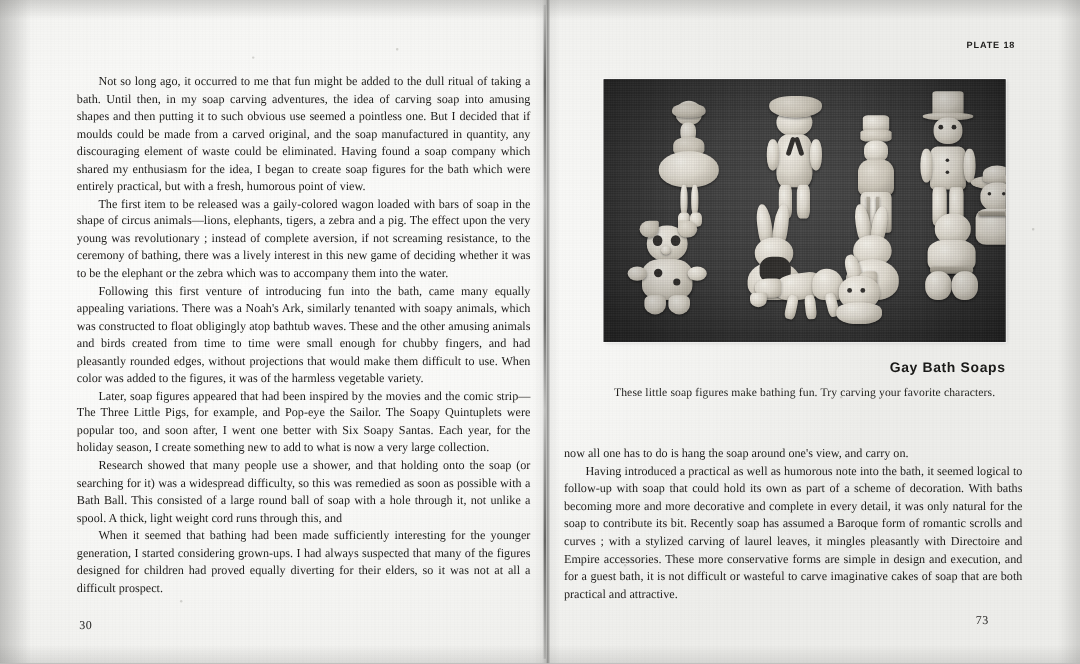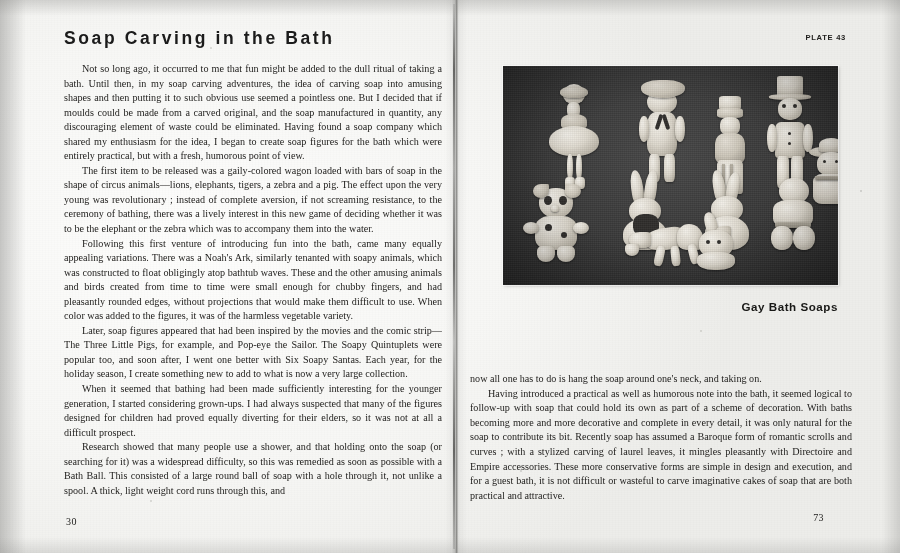--- a/index.html
+++ b/index.html
@@ -220,37 +220,36 @@
 
   <div class="speck" style="left:210px;top:47px;width:2px;height:2px;"></div>
   <div class="speck" style="left:330px;top:40px;width:1.5px;height:1.5px;"></div>
   <div class="speck" style="left:150px;top:500px;width:2px;height:2px;"></div>
   <div class="speck" style="left:700px;top:330px;width:2px;height:2px;"></div>
   <div class="speck" style="left:860px;top:190px;width:1.5px;height:1.5px;"></div>
   <div class="speck" style="left:520px;top:470px;width:1.5px;height:1.5px;"></div>
 
   <div class="page page-left">
 
-    <div class="title">Soap Carving in the Bath</div>
 
     <div class="col-left">
       <p class="indent">Not so long ago, it occurred to me that fun might be added to the dull ritual of taking a bath.   Until then, in my soap carving adventures, the idea of carving soap into amusing shapes and then putting it to such obvious use seemed a pointless one. But I decided that if moulds could be made from a carved original, and the soap manufactured in quantity, any discouraging element of waste could be eliminated. Having found a soap company which shared my enthusiasm for the idea, I began to create soap figures for the bath which were entirely practical, but with a fresh, humorous point of view.</p>
       <p class="indent">The first item to be released was a gaily-colored wagon loaded with bars of soap in the shape of circus animals—lions, elephants, tigers, a zebra and a pig.   The effect upon the very young was revolutionary ; instead of complete aversion, if not screaming resistance, to the ceremony of bathing, there was a lively interest in this new game of deciding whether it was to be the elephant or the zebra which was to accompany them into the water.</p>
       <p class="indent">Following this first venture of introducing fun into the bath, came many equally appealing variations. There was a Noah's Ark, similarly tenanted with soapy animals, which was constructed to float obligingly atop bathtub waves.   These and the other amusing animals and birds created from time to time were small enough for chubby fingers, and had pleasantly rounded edges, without projections that would make them difficult to use.   When color was added to the figures, it was of the harmless vegetable variety.</p>
       <p class="indent">Later, soap figures appeared that had been inspired by the movies and the comic strip—The Three Little Pigs, for example, and Pop-eye the Sailor.   The Soapy Quintuplets were popular too, and soon after, I went one better with Six  Soapy Santas.   Each year, for the holiday season, I create something new to add to what is now a very large collection.</p>
+      <p class="indent">Research showed that many people use a shower, and that holding onto the soap (or searching for it) was a widespread difficulty, so this was remedied as soon as possible with a Bath Ball.   This consisted of a large round ball of soap with a hole through it, not unlike a spool.  A thick, light weight cord runs through this, and</p>
       <p class="indent">When it seemed that bathing had been made sufficiently interesting for the younger generation, I started considering grown-ups.   I had always suspected that many of the figures designed for children had proved equally diverting for their elders, so it was not at all a difficult prospect.</p>
-      <p class="indent">Research showed that many people use a shower, and that holding onto the soap (or searching for it) was a widespread difficulty, so this was remedied as soon as possible with a Bath Ball.   This consisted of a large round ball of soap with a hole through it, not unlike a spool.  A thick, light weight cord runs through this, and</p>
     </div>
 
     <div class="folio folio-left">30</div>
   </div>
 
   <div class="page page-right">
 
-    <div class="plate-label">PLATE 43</div>
+    <div class="plate-label">PLATE 18</div>
 
     <div class="photo-frame">
       <div class="photo-bg"></div>
 
       <div class="fig" style="left:40px;top:18px;width:62px;height:108px;">
         <div class="soap" style="left:20px;top:0;width:22px;height:20px;border-radius:50% 50% 45% 45%;"></div>
         <div class="soap dim" style="left:17px;top:2px;width:28px;height:12px;border-radius:50% 50% 40% 40%;"></div>
         <div class="soap" style="left:24px;top:18px;width:13px;height:16px;border-radius:40%;"></div>
         <div class="soap dim" style="left:18px;top:30px;width:26px;height:16px;border-radius:45% 45% 30% 30%;"></div>
         <div class="soap" style="left:6px;top:42px;width:50px;height:30px;border-radius:50% 50% 45% 45%;"></div>
@@ -364,23 +363,24 @@
         <div class="dark soap" style="left:17px;top:28px;width:4px;height:4px;border-radius:50%;"></div>
         <div class="dark soap" style="left:28px;top:28px;width:4px;height:4px;border-radius:50%;"></div>
         <div class="soap" style="left:8px;top:40px;width:38px;height:18px;border-radius:40% 40% 45% 45%;"></div>
       </div>
 
       <div class="photo-noise"></div>
       <div class="photo-vig"></div>
     </div>
 
     <div class="caption-title">Gay Bath Soaps</div>
+    <div class="caption-sub">These little soap figures make bathing fun.   Try carving your favorite characters.</div>
 
     <div class="col-right-bottom">
-      <p class="noindent">now all one has to do is hang the soap around one's neck, and taking on.</p>
+      <p class="noindent">now all one has to do is hang the soap around one's view, and carry on.</p>
       <p class="indent">Having introduced a practical as well as humorous note into the bath, it seemed logical to follow-up with soap that could hold its own as part of a scheme of decoration. With baths becoming more and more decorative and complete in every detail, it was only natural for the soap to contribute its bit.   Recently soap has assumed a Baroque form of romantic scrolls and curves ;  with a stylized carving of laurel leaves, it mingles pleasantly with Directoire and Empire accessories.   These more conservative forms are simple in design and execution, and for a guest bath, it is not difficult or wasteful to carve imaginative cakes of soap that are both practical and attractive.</p>
     </div>
 
     <div class="folio folio-right">73</div>
   </div>
 
   <div class="gutter"></div>
   <div class="gutter-line"></div>
 
   <div class="edge-shadow-left"></div>

